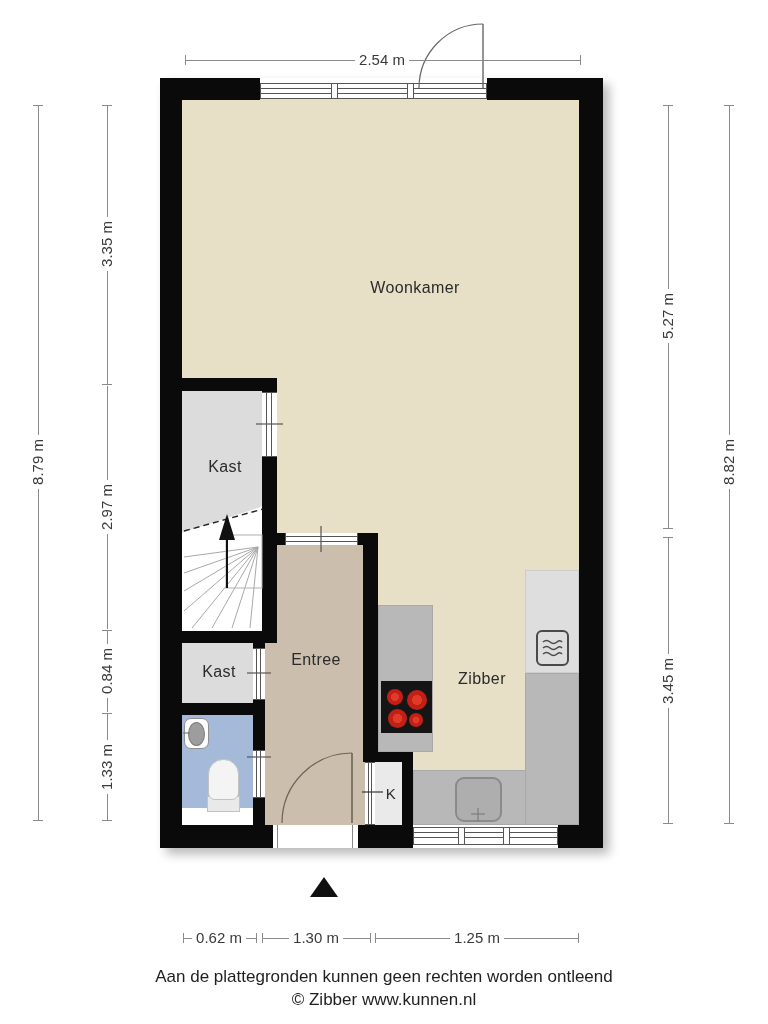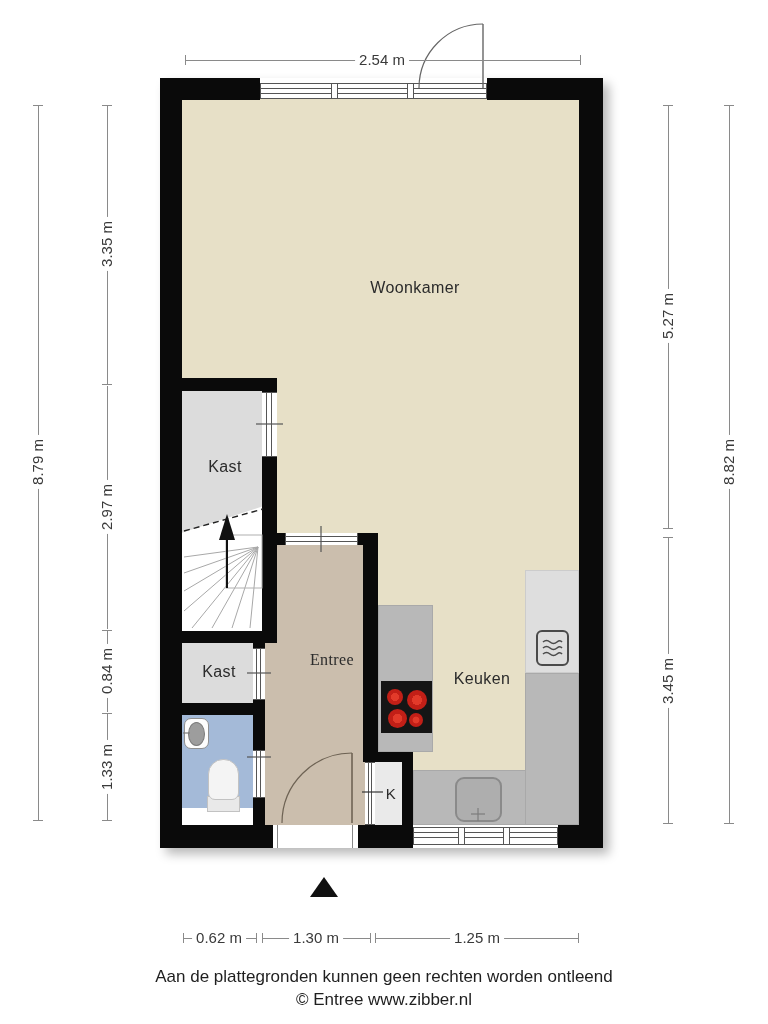--- a/index.html
+++ b/index.html
@@ -198,23 +198,23 @@
     <g stroke="#7d7d7d" stroke-width="1.2">
       <line x1="478" y1="808" x2="478" y2="821"></line>
       <line x1="471" y1="814" x2="485" y2="814"></line>
     </g>
 
     <line x1="183" y1="733" x2="190" y2="733" stroke="#7d7d7d" stroke-width="1.2"></line>
   </svg>
 
   <div class="room-label" style="left:415px;top:288px;">Woonkamer</div>
   <div class="room-label" style="left:225px;top:467px;">Kast</div>
-  <div class="room-label" style="left:332px;top:660px;font-family:Liberation Serif, serif;">Entree</div>
+  <div class="room-label" style="left:316px;top:660px;">Entree</div>
   <div class="room-label" style="left:219px;top:672px;">Kast</div>
-  <div class="room-label" style="left:482px;top:679px;">Keuken</div>
+  <div class="room-label" style="left:482px;top:679px;">Zibber</div>
   <div class="room-label" style="left:391px;top:793px;font-size:15px;background:transparent;">K</div>
 
   <div class="dim-line-h" style="left:185px;top:60px;width:395px;"></div>
   <div class="tick-v" style="left:185px;top:55px;"></div>
   <div class="tick-v" style="left:580px;top:55px;"></div>
   <div class="dim-label" style="left:382px;top:60px;">2.54 m</div>
 
   <div class="dim-line-v" style="left:38px;top:105px;height:715px;"></div>
   <div class="tick-h" style="left:33px;top:105px;"></div>
   <div class="tick-h" style="left:33px;top:820px;"></div>
@@ -258,16 +258,16 @@
   <div class="tick-v" style="left:375px;top:933px;"></div>
   <div class="tick-v" style="left:578px;top:933px;"></div>
   <div class="dim-label" style="left:219px;top:938px;">0.62 m</div>
   <div class="dim-label" style="left:316px;top:938px;text-align:center;">1.30 m</div>
   <div class="dim-label" style="left:477px;top:938px;">1.25 m</div>
 
   <div class="north-arrow"></div>
 
   <div class="footer">
     <div class="line1">Aan de plattegronden kunnen geen rechten worden ontleend</div>
-    <div class="line2">© Entree www.zibber.nl</div>
+    <div class="line2">© Zibber www.kunnen.nl</div>
   </div>
 
 </div>
 
 </body></html>

